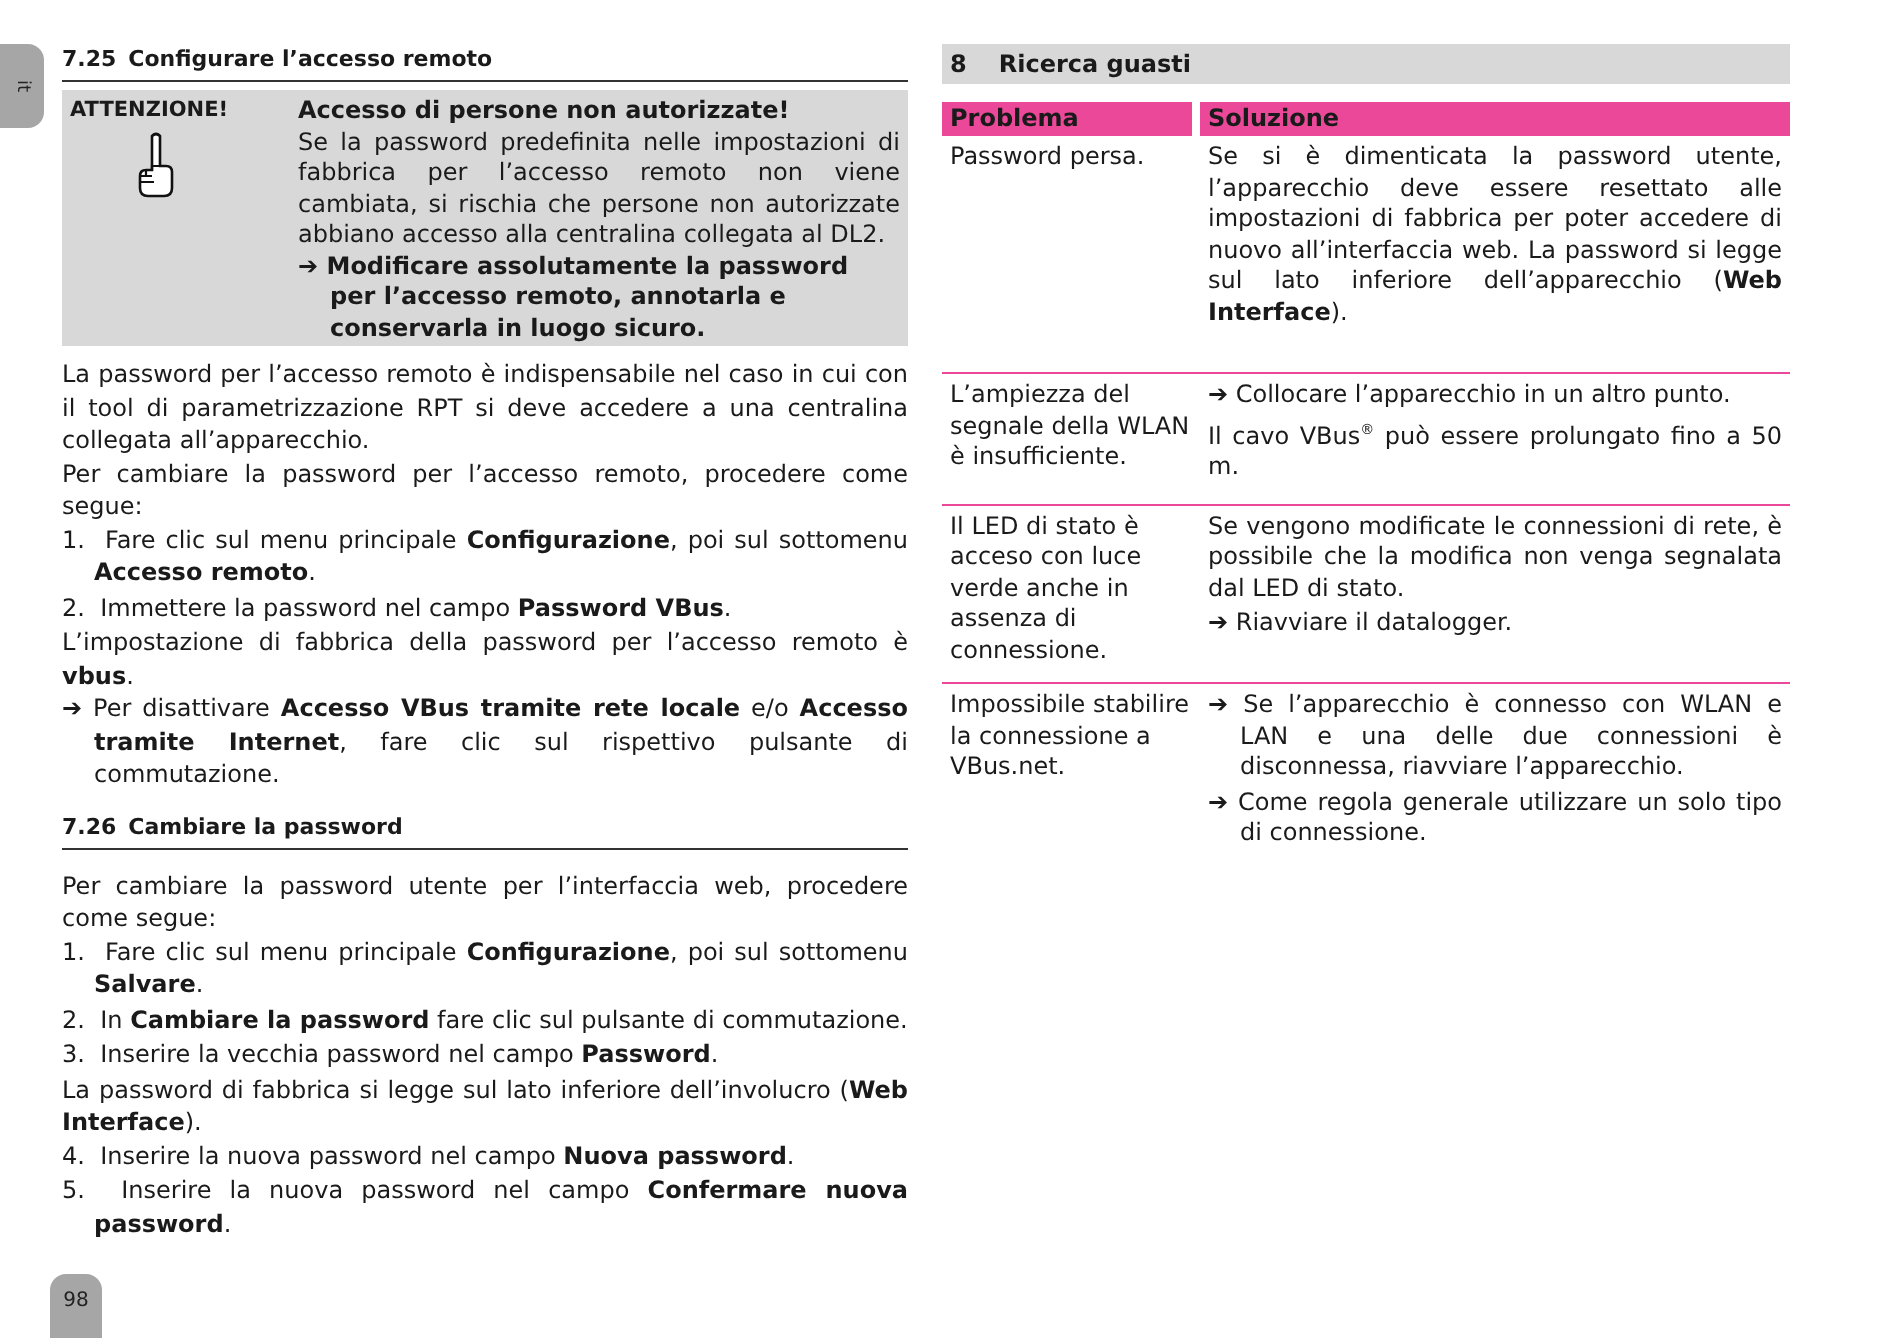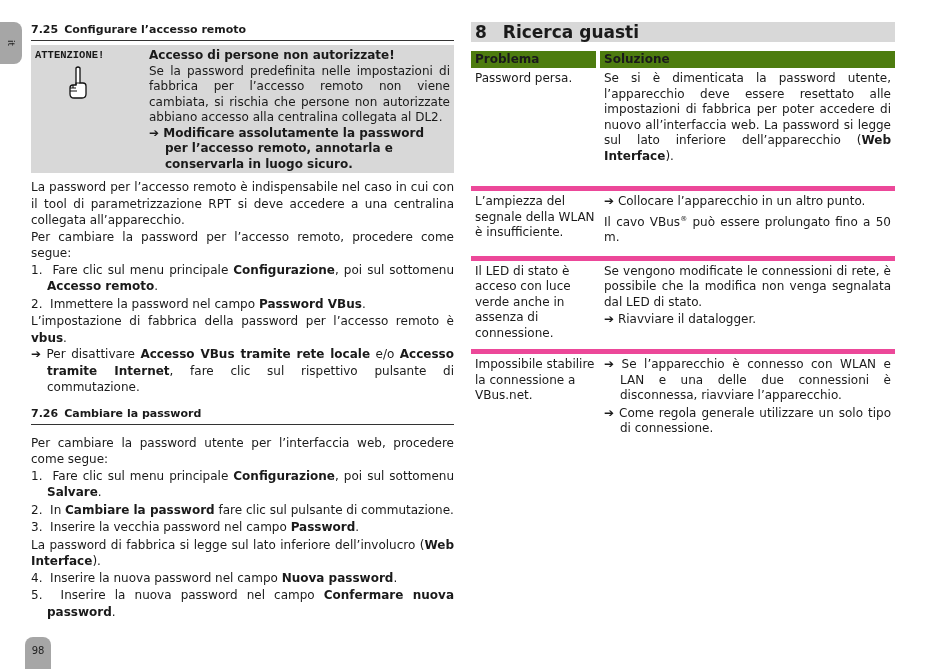--- a/index.html
+++ b/index.html
@@ -26,45 +26,45 @@
     .sec-h {
       font-weight: bold; font-size: 11px; border-bottom: 1.5px solid #333;
       padding-bottom: 2px; margin: 0 0 4px 0; line-height: 16px;
     }
     .sec-h .num { margin-right: 6px; }
 
     .warn {
       background: #d8d8d8; display: flex; padding: 3px 4px 1px 4px; margin-bottom: 6px;
     }
     .warn-left { width: 86px; flex: none; }
-    .warn-label { font-weight: bold; font-size: 10.5px; line-height: 14px; font-family: Liberation Mono, monospace; }
+    .warn-label { font-weight: bold; font-size: 10.5px; line-height: 14px; }
     .hand { margin: 4px 0 0 30px; width: 26px; height: 34px; }
     .warn-body { flex: 1; font-size: 12px; line-height: 15.5px; margin-left: 28px; }
     .warn-title { font-weight: bold; font-size: 12px; }
     .warn-text { text-align: justify; }
     .warn-action { font-weight: bold; padding-left: 16px; text-indent: -16px; }
 
     p { margin: 0; line-height: 16.5px; text-align: justify; font-size: 12px; }
     ol.steps { margin: 0; padding: 0; list-style: none; }
     ol.steps li { padding-left: 16px; text-indent: -16px; line-height: 16.5px; margin-bottom: 1px; text-align: justify; }
     .arrow-p { padding-left: 16px; text-indent: -16px; }
     .arrow { font-weight: bold; }
     b { font-weight: bold; }
 
     .h2 {
-      background: #d8d8d8; font-weight: bold; font-size: 17px; line-height: 20px;
+      background: #d8d8d8; font-weight: bold; font-size: 12px; line-height: 20px;
       padding: 0 4px; margin-bottom: 9px;
     }
     .h2 .num { margin-right: 16px; }
     table.tg { width: 100%; border-collapse: separate; border-spacing: 0; font-size: 12px; }
     table.tg th {
-      background: #4d7c0f; text-align: left; font-weight: bold; padding: 1px 4px; line-height: 15px;
+      background: #ec4899; text-align: left; font-weight: bold; padding: 1px 4px; line-height: 15px;
     }
     table.tg th.c1 { width: 117px; border-right: 4px solid #fff; }
-    table.tg td { vertical-align: top; padding: 3px 4px 8px 4px; line-height: 15.5px; border-bottom: 5px solid #ec4899; }
+    table.tg td { vertical-align: top; padding: 3px 4px 8px 4px; line-height: 15.5px; border-bottom: 1px solid #ec4899; }
     table.tg td.c1 { text-align: left; }
     table.tg td.c2 { text-align: justify; padding-left: 4px; }
     table.tg tr.last td { border-bottom: none; }
     .sol-line { margin-bottom: 2px; }
     .sol-arrow { padding-left: 16px; text-indent: -16px; margin-bottom: 2px; }
     sup { font-size: 7px; }
   </style>
 </head>
 <body>
 

